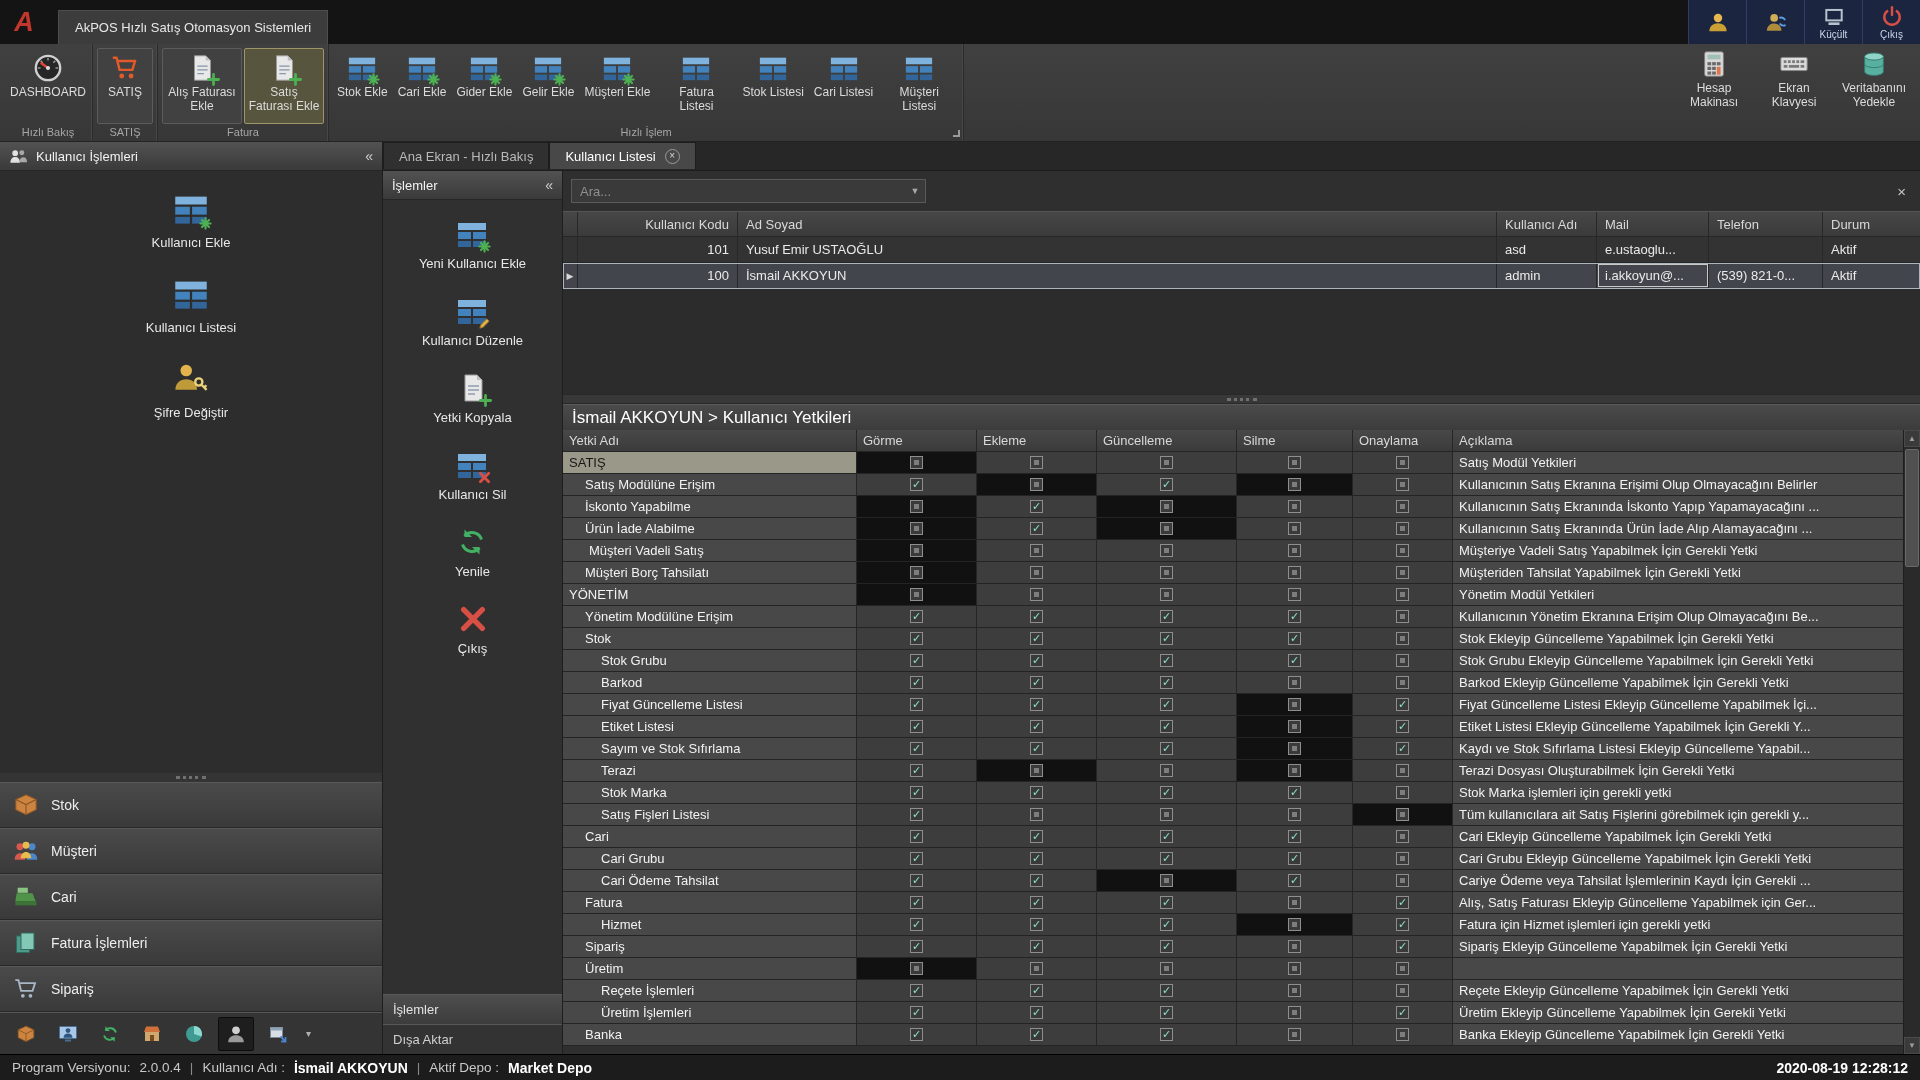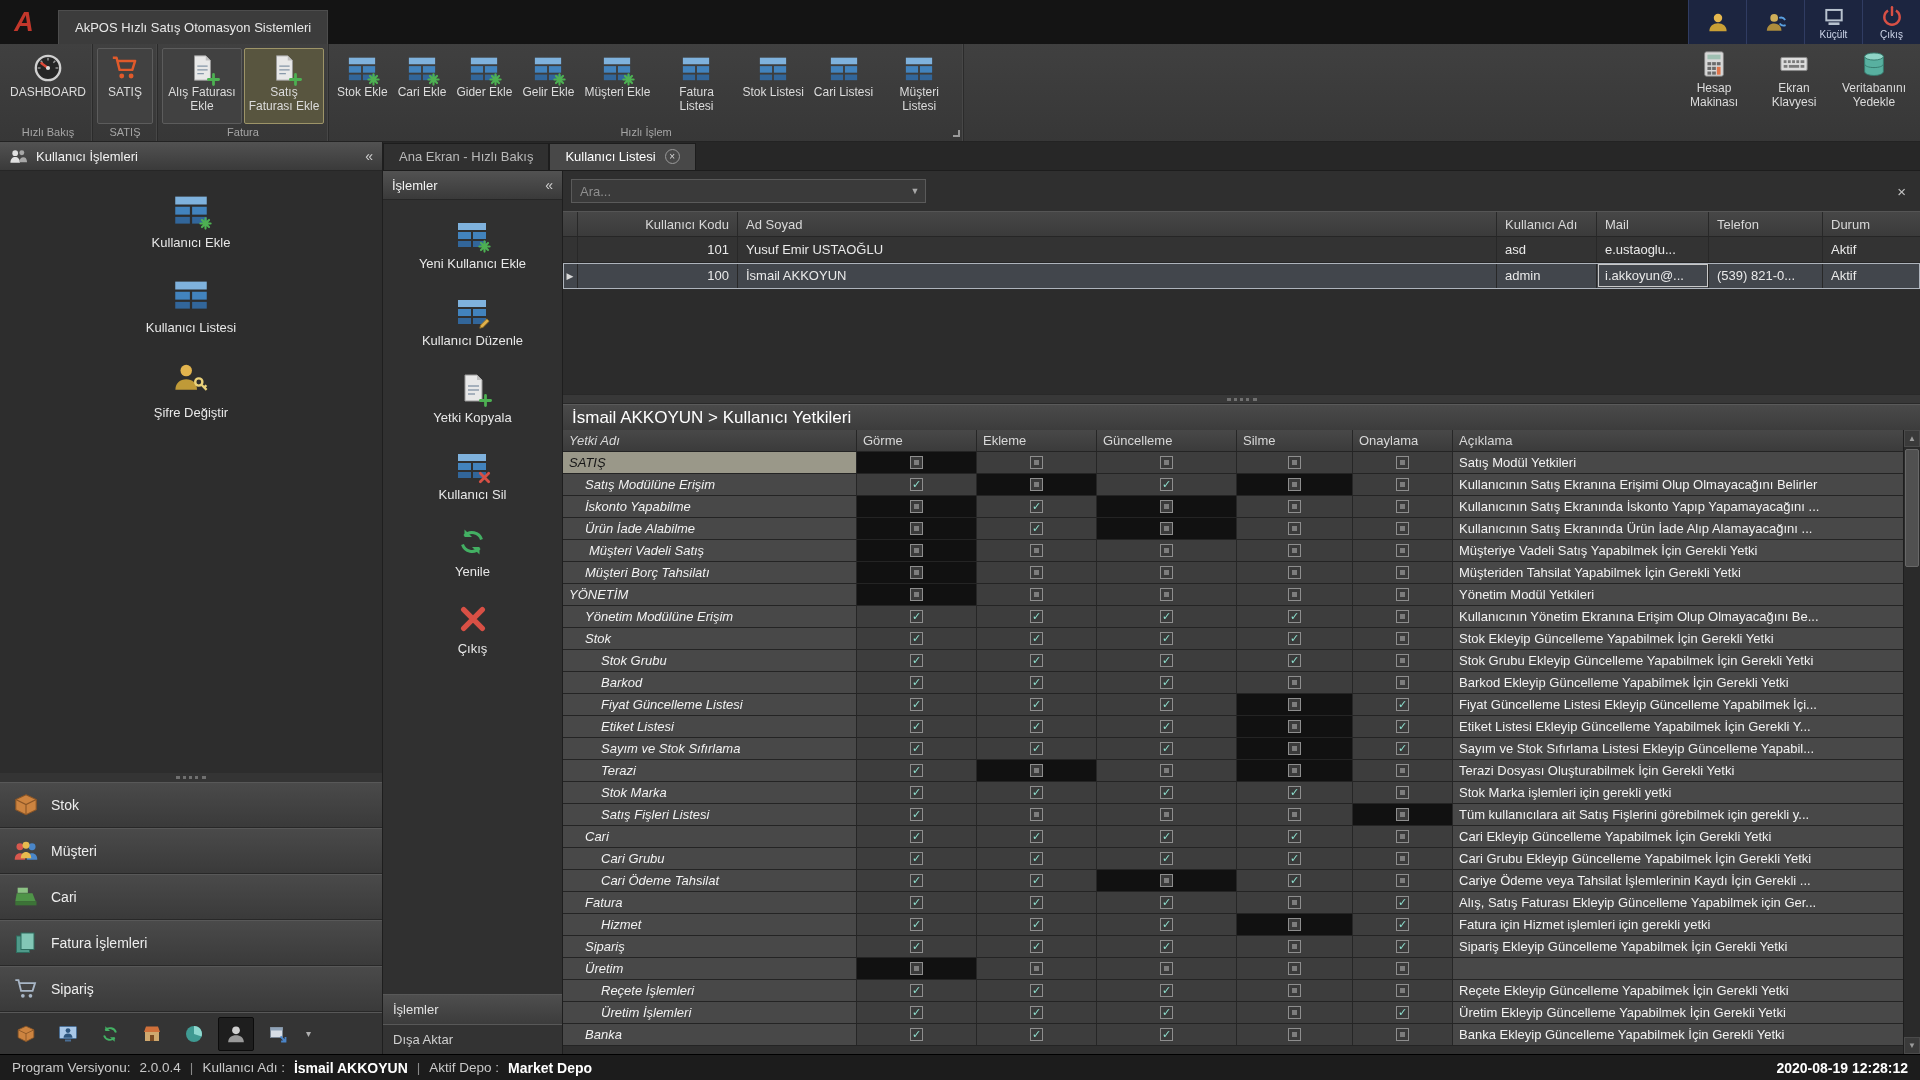--- a/index.html
+++ b/index.html
@@ -50,21 +50,21 @@
   .nav-item{height:46px;display:flex;align-items:center;gap:12px;padding:0 13px;
     background:linear-gradient(#4a4a4a,#3a3a3a);border-top:1px solid #585858;border-bottom:1px solid #282828;
     font-size:14px;color:#ededed;cursor:pointer;}
   .side-tray{height:42px;display:flex;align-items:center;gap:6px;padding:0 8px;background:#343434;border-top:1px solid #585858;}
   .tray-btn{width:36px;height:34px;display:flex;align-items:center;justify-content:center;cursor:pointer;border-radius:2px;}
   .tray-btn.active{background:#1e1e1e;border:1px solid #0c0c0c;}
   .tray-chev{color:#b0b0b0;font-size:10px;cursor:pointer;padding:0 4px;}
 
   
   .rightcol{flex:1;display:flex;flex-direction:column;min-width:0;}
-  .tabbar{height:29px;background:#272727;display:flex;align-items:center;border-bottom:1px solid #1d1d1d;}
+  .tabbar{height:29px;background:#272727;display:flex;align-items:flex-start;border-bottom:1px solid #1d1d1d;}
   .dtabs{display:flex;align-items:flex-end;}
   .dtab{height:27px;padding:0 15px;display:flex;align-items:center;gap:9px;font-size:13px;color:#b9b9b9;
     background:#303030;border:1px solid #1d1d1d;border-bottom:none;cursor:pointer;white-space:nowrap;}
   .dtab.active{background:#484848;color:#ffffff;}
   .closec{width:15px;height:15px;border-radius:50%;border:1px solid #9a9a9a;color:#d8d8d8;font-size:10px;
     display:flex;align-items:center;justify-content:center;line-height:1;}
   .contentrow{flex:1;display:flex;min-height:0;}
 
   
   .actions{width:180px;background:#303030;border-right:1px solid #1e1e1e;display:flex;flex-direction:column;}
@@ -106,21 +106,21 @@
   
   .ptitle{height:26px;background:linear-gradient(#4a4a4a,#3c3c3c);border-top:1px solid #5a5a5a;
     display:flex;align-items:center;padding:0 9px;font-size:17px;color:#ffffff;}
   .permwrap{flex:1;display:flex;min-height:0;}
   .pgrid{flex:1;display:flex;flex-direction:column;min-width:0;overflow:hidden;}
   .pgrid .hdr{display:flex;height:22px;background:linear-gradient(#484848,#3b3b3b);
     border-bottom:1px solid #242424;font-size:13px;color:#d8d8d8;flex:none;}
   .pbody{flex:1;overflow:hidden;}
   .pcell{border-right:1px solid #262626;display:flex;align-items:center;padding:0 6px;
     overflow:hidden;white-space:nowrap;}
-  .p-name{width:294px;font-style:italic;}
+  .p-name{width:294px;}
   .p-g{width:120px;}
   .p-e{width:120px;}
   .p-gu{width:140px;}
   .p-s{width:116px;}
   .p-o{width:100px;}
   .p-desc{flex:1;border-right:none;}
   .prow{display:flex;height:22px;font-size:13px;color:#f2f2f2;border-bottom:1px solid #242424;cursor:pointer;}
   .prow .p-name,.prow .p-desc{background:#484848;}
   .prow .cbcell{background:#3d3d3d;justify-content:center;}
   .prow .cbcell.dark{background:#111111;}
@@ -1127,21 +1127,21 @@
                     </div>
                     <div class="pcell cbcell p-gu">
                       <span class="cb on">✓</span>
                     </div>
                     <div class="pcell cbcell p-s dark">
                       <span class="cb"></span>
                     </div>
                     <div class="pcell cbcell p-o">
                       <span class="cb on">✓</span>
                     </div>
-                    <div class="pcell p-desc">Sayım ve Stok Sıfırlama Listesi Ekleyip Güncelleme Yapabil...</div>
+                    <div class="pcell p-desc">Kaydı ve Stok Sıfırlama Listesi Ekleyip Güncelleme Yapabil...</div>
                   </div>
                   <div class="prow">
                     <div class="pcell p-name" style="padding-left:38px">Terazi</div>
                     <div class="pcell cbcell p-g">
                       <span class="cb on">✓</span>
                     </div>
                     <div class="pcell cbcell p-e dark">
                       <span class="cb"></span>
                     </div>
                     <div class="pcell cbcell p-gu">

